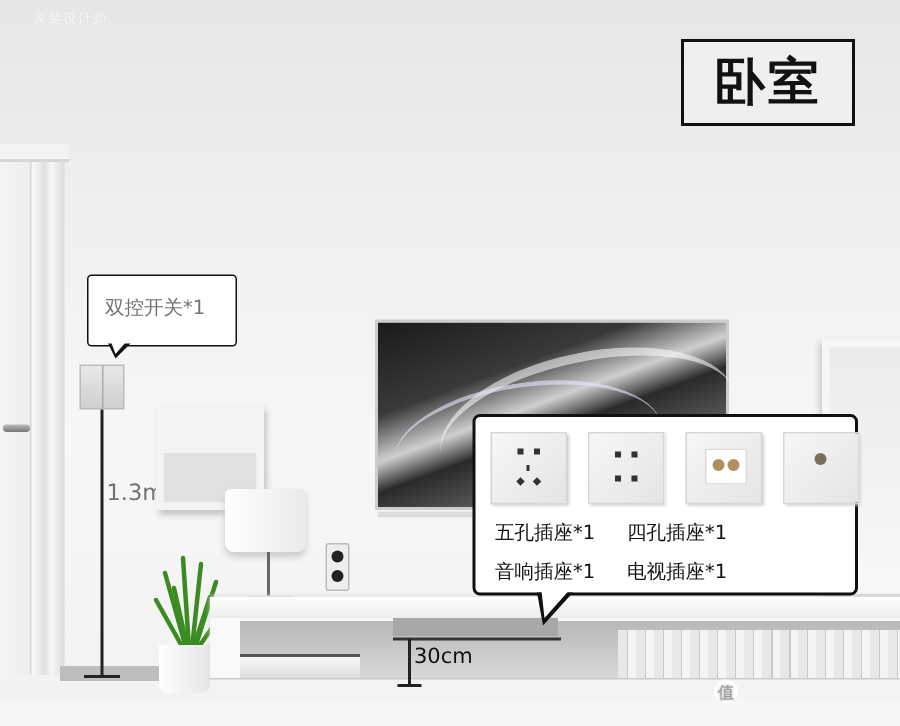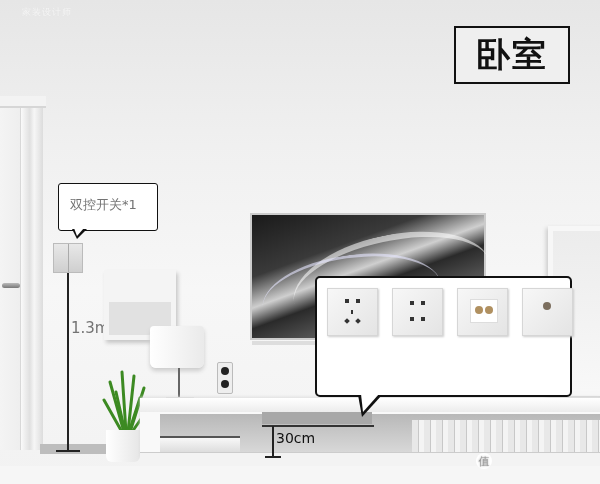--- a/index.html
+++ b/index.html
@@ -157,18 +157,22 @@
     <div class="aud">
         <i style="left:4px"></i>
         <i style="left:14px"></i>
       </div>
   </div>
   <div class="socket">
     <span class="coax"></span>
   </div>
 </div>
 <div class="abs sock-labels">
+  <span>五孔插座*1</span>
+  <span>四孔插座*1</span>
+  <span>音响插座*1</span>
+  <span>电视插座*1</span>
 </div>
 
 <div class="abs floor"></div>
 <div class="abs logo">
   <span class="logo-icon">值</span>
 </div>
 
 </body></html>

